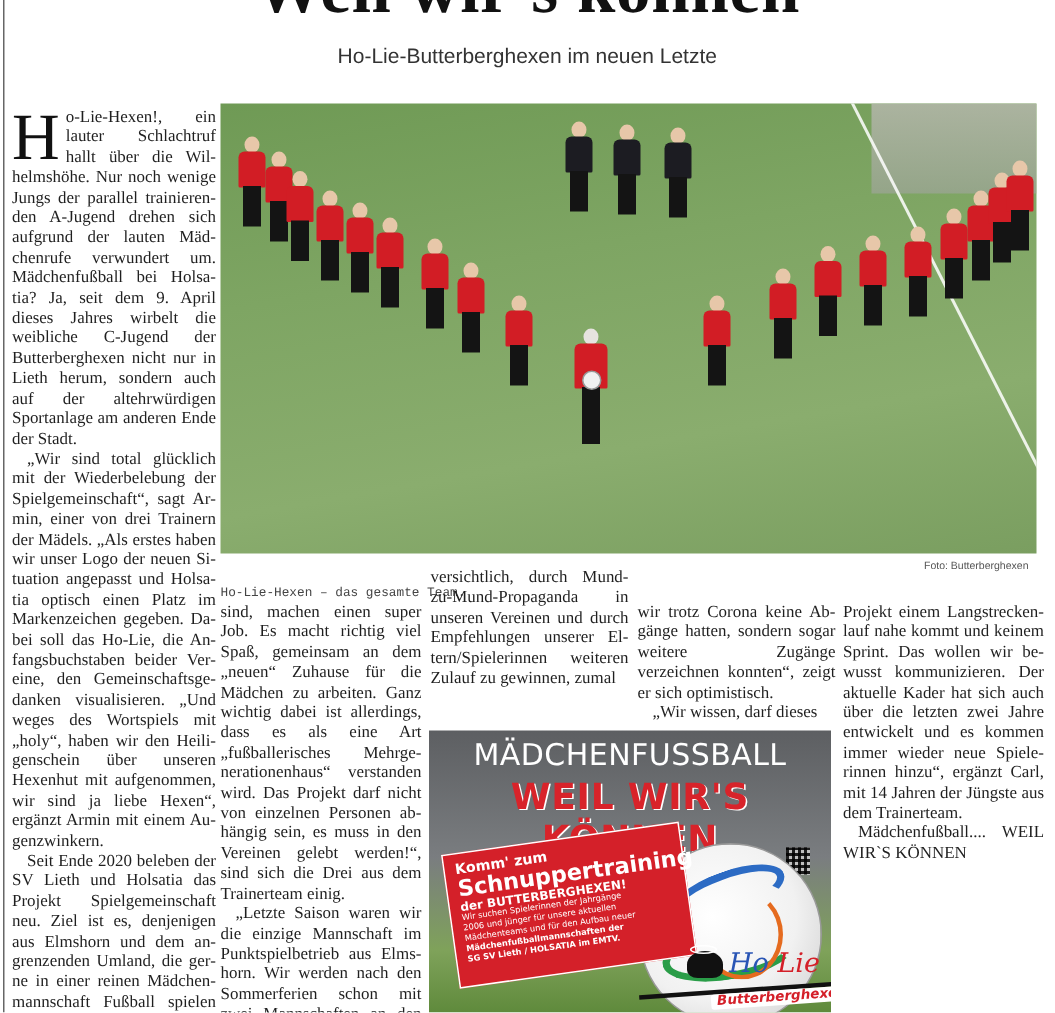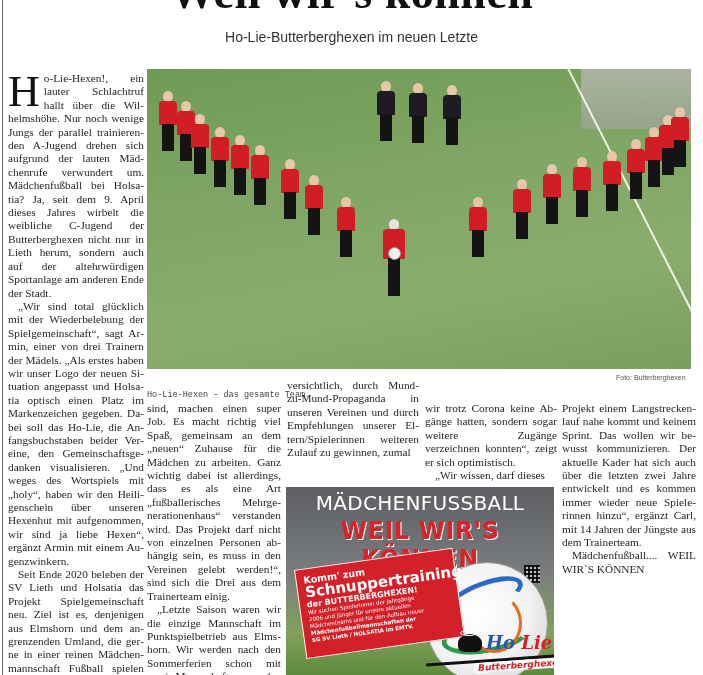--- a/index.html
+++ b/index.html
@@ -98,21 +98,21 @@
     transform: rotate(-8deg); transform-origin: left top; padding: 5px 7px; color: #fff;
     font-family: "DejaVu Sans", sans-serif; border: 1px solid #fff;
   }
   .ad .promo .l1 { font-size: 9.5px; font-weight: bold; }
   .ad .promo .l2 { font-size: 15px; font-weight: bold; line-height: 15px; }
   .ad .promo .l3 { font-size: 8px; font-weight: bold; }
   .ad .promo .small { font-size: 5.5px; line-height: 7px; }
   .ad .logo {
     position: absolute; left: 170px; top: 145px; width: 98px; height: 45px;
   }
-  .ad .logo .holie { position: absolute; left: 30px; top: 0; font-family: "DejaVu Serif", serif; font-style: italic; font-size: 18px; font-weight: bold; }
+  .ad .logo .holie { position: absolute; left: 30px; top: 0; font-family: "DejaVu Serif", serif; font-style: italic; font-size: 18px; font-weight: normal; }
   .ad .logo .holie .ho { color: #2955b5; }
   .ad .logo .holie .lie { color: #d42029; }
   .ad .logo .hat { position: absolute; left: 2px; top: 2px; width: 24px; height: 18px; background: #111; border-radius: 50% 50% 30% 30%; }
   .ad .logo .halo { position: absolute; left: 4px; top: -2px; width: 18px; height: 6px; border: 1px solid #fff; border-radius: 50%; }
   .ad .logo .broom { position: absolute; left: -30px; top: 27px; width: 130px; height: 3px; background: #111; transform: rotate(-4deg); }
   .ad .logo .bb { position: absolute; left: 18px; top: 28px; background: #fff; color: #d42029; padding: 0 4px; font-family: "DejaVu Sans", sans-serif; font-size: 9px; font-weight: bold; font-style: italic; transform: rotate(-4deg); border-radius: 2px; }
 </style>
 </head>
 <body>
 

